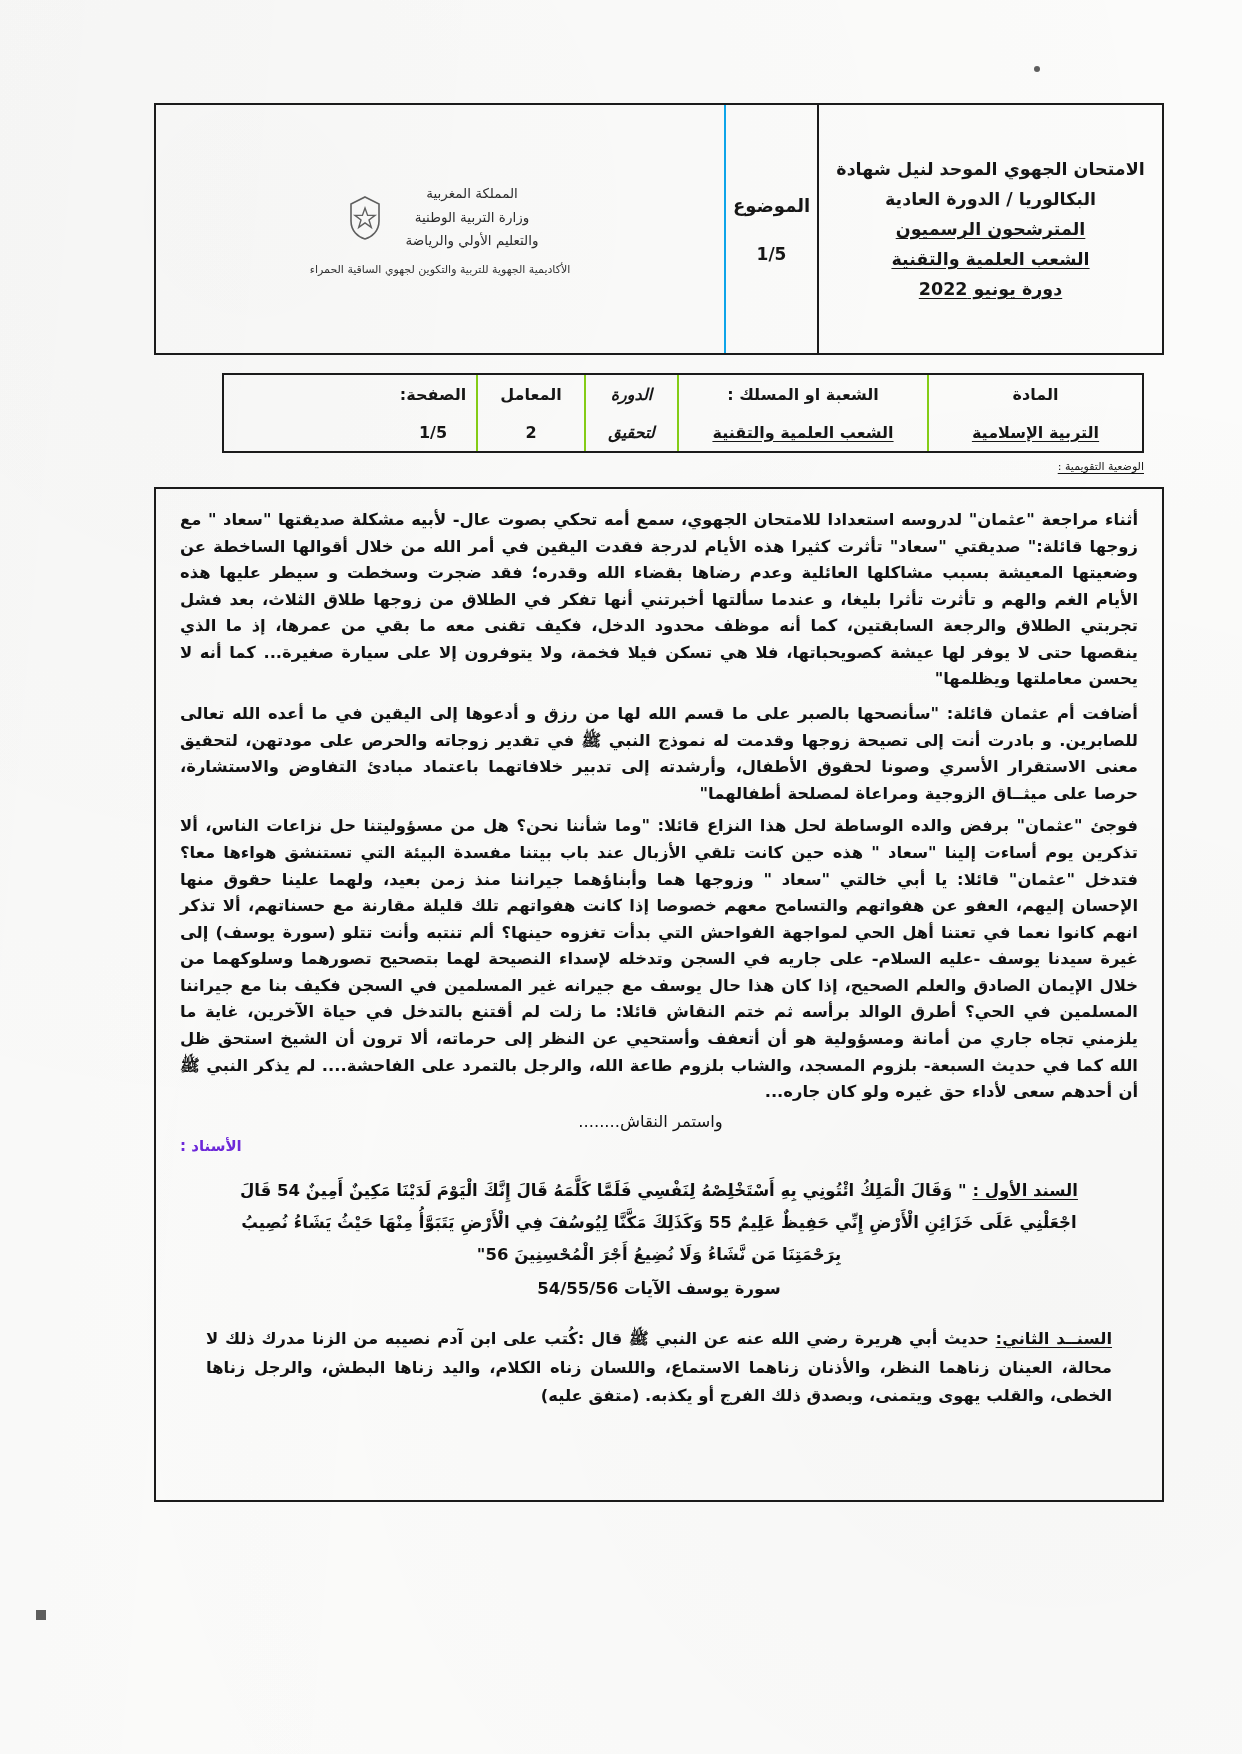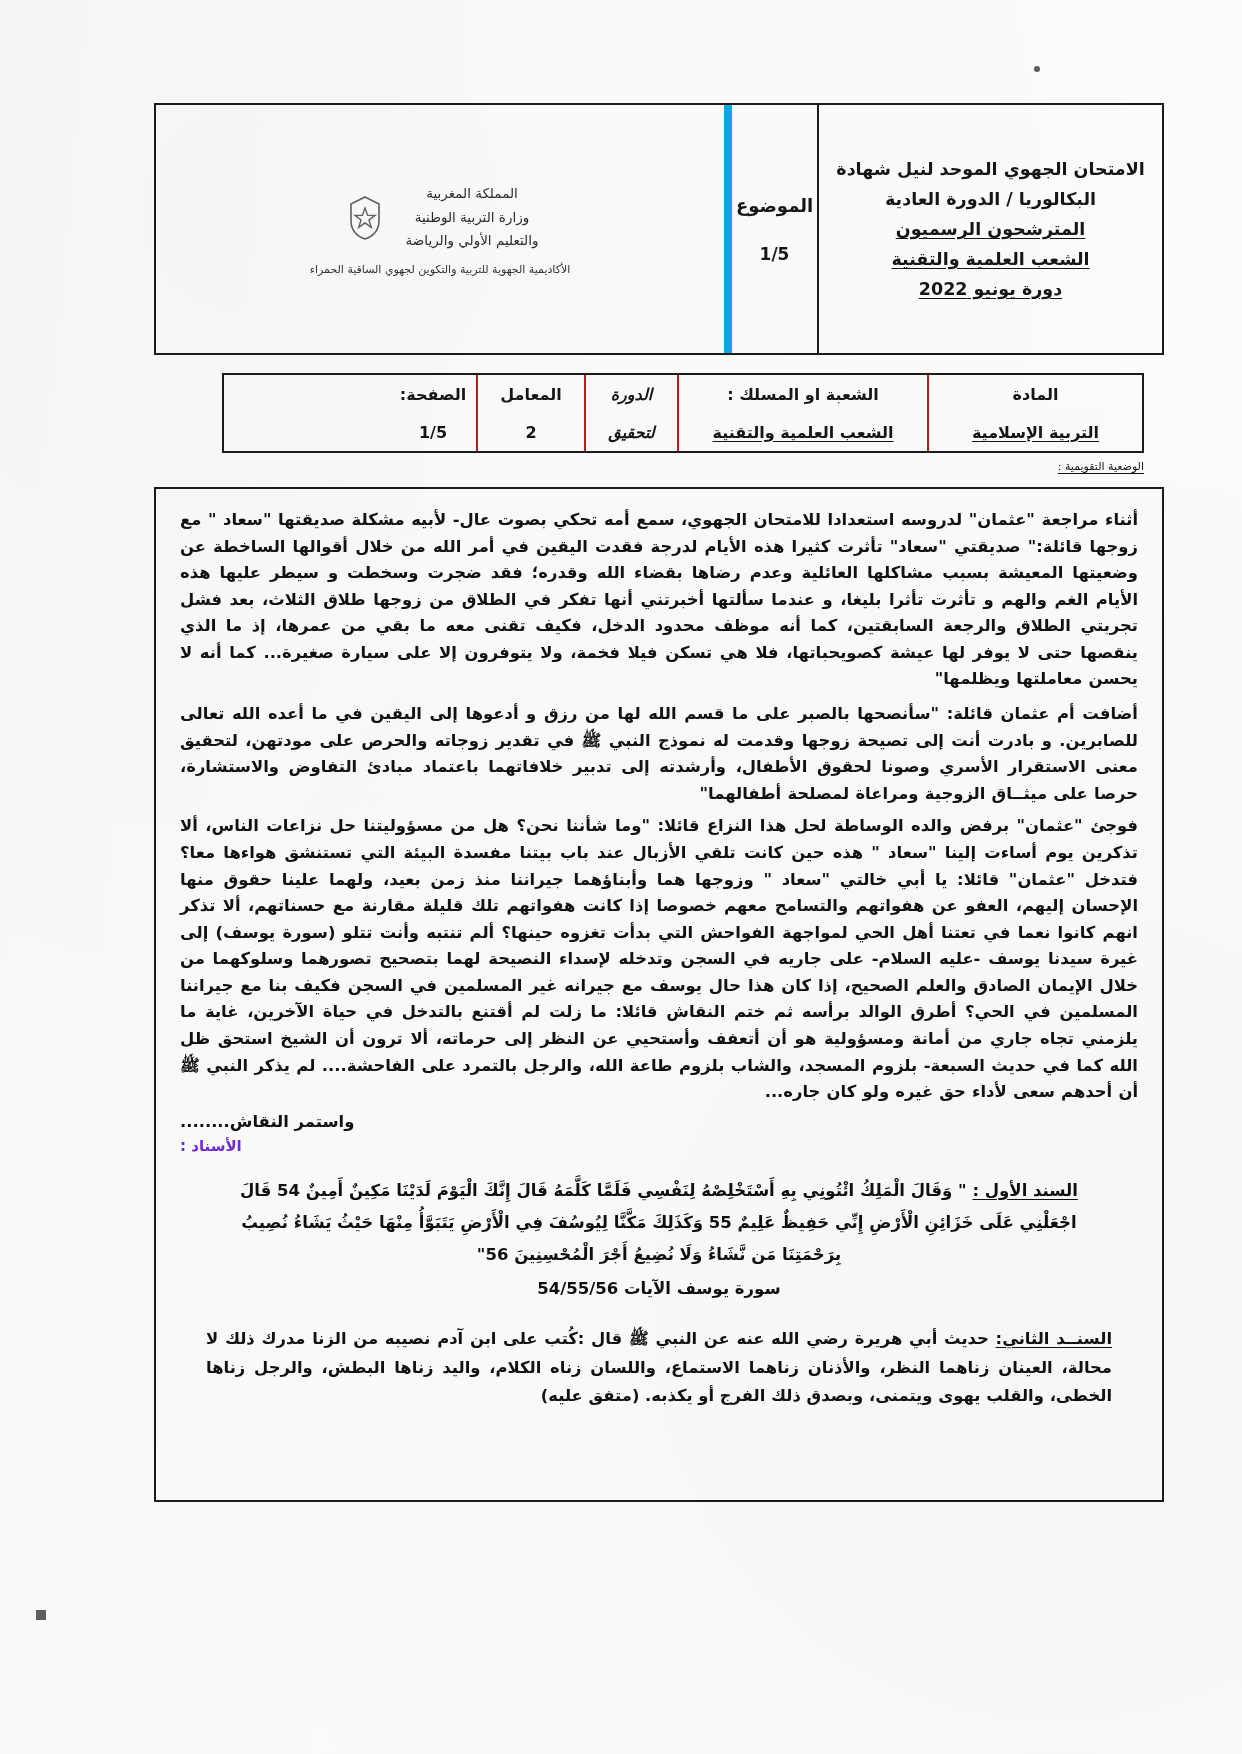--- a/index.html
+++ b/index.html
@@ -56,21 +56,21 @@
     align-items: center;
     justify-content: center;
   }
   .hdr-left {
     width: 345px;
     border-left: 2px solid #1b1b1b;
     padding: 6px 10px;
   }
   .hdr-mid {
     width: 93px;
-    border-left: 8px solid #0ea5e9;
+    border-left: 2px solid #0ea5e9;
     gap: 28px;
   }
   .hdr-right {
     flex: 1;
     padding: 10px 14px;
   }
   .hdr-left .line {
     font-size: 17.5px;
     font-weight: bold;
     letter-spacing: .2px;
@@ -134,21 +134,21 @@
     top: 373px;
     right: 98px;
     width: 922px;
     height: 80px;
     border: 2px solid #1b1b1b;
     display: flex;
     box-sizing: border-box;
   }
   .info-col {
     box-sizing: border-box;
-    border-left: 2px solid #b91c1c;
+    border-left: 2px solid #84cc16;
     display: flex;
     flex-direction: column;
   }
   .info-col:last-child { border-left: none; }
   .info-col .top,
   .info-col .bot {
     flex: 1;
     display: flex;
     align-items: center;
     justify-content: center;
@@ -195,23 +195,23 @@
     line-height: 1.62;
     font-weight: bold;
     text-align: justify;
     color: #121212;
     margin: 0 0 6px 0;
     word-spacing: .5px;
   }
   .para.first { margin-bottom: 8px; }
   .tail {
     font-size: 16.4px;
-    font-weight: bold;
+    font-weight: normal;
     margin: 2px 17px 0 0;
-    text-align: left;
+    text-align: center;
   }
   .asnad {
     font-size: 15px;
     font-weight: bold;
     text-align: left;
     margin: 6px 60px 0 0;
     color: #6d28d9;
   }
   .sanad-block { margin-top: 20px; }
   .sanad-title {

